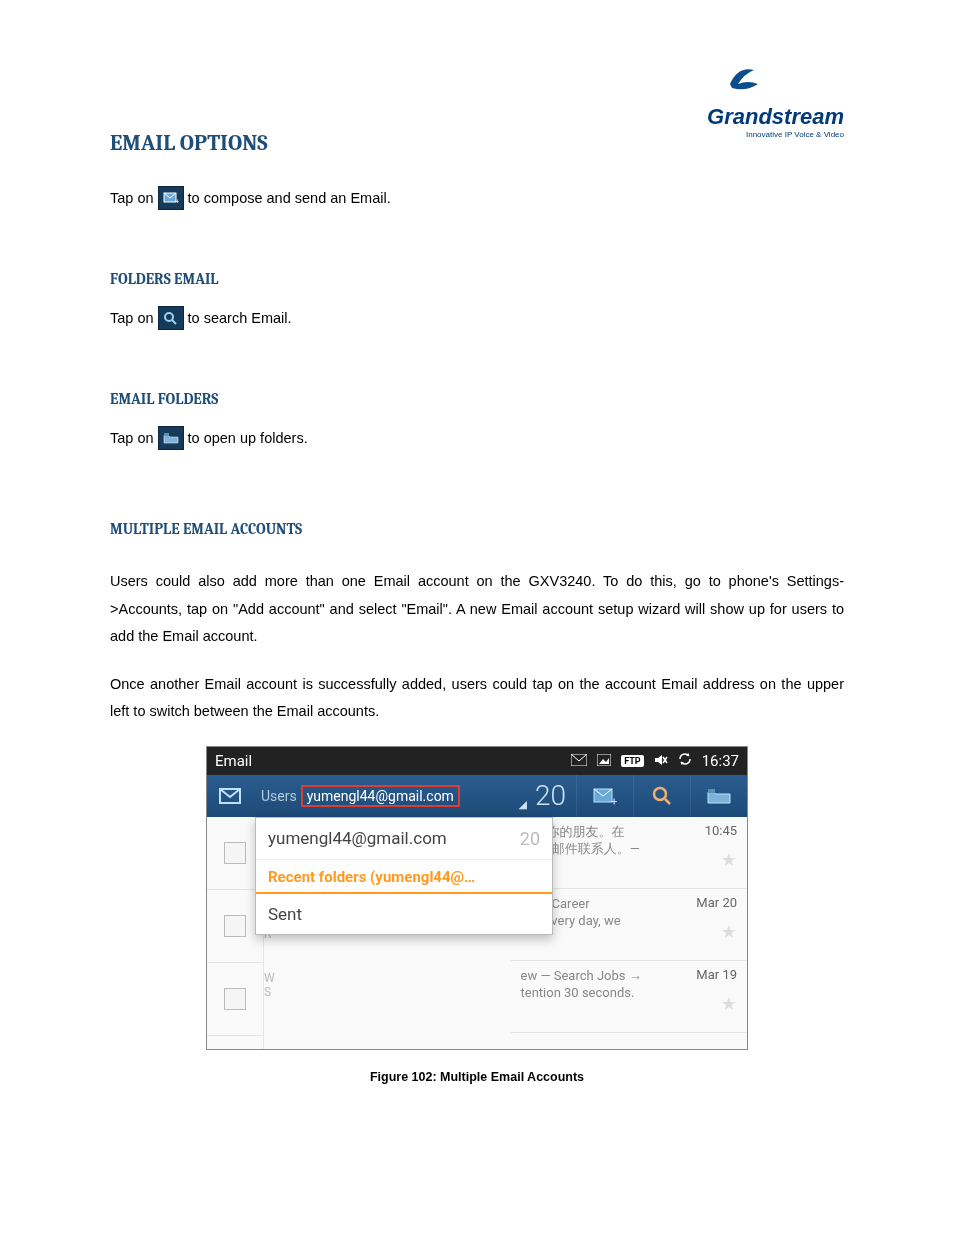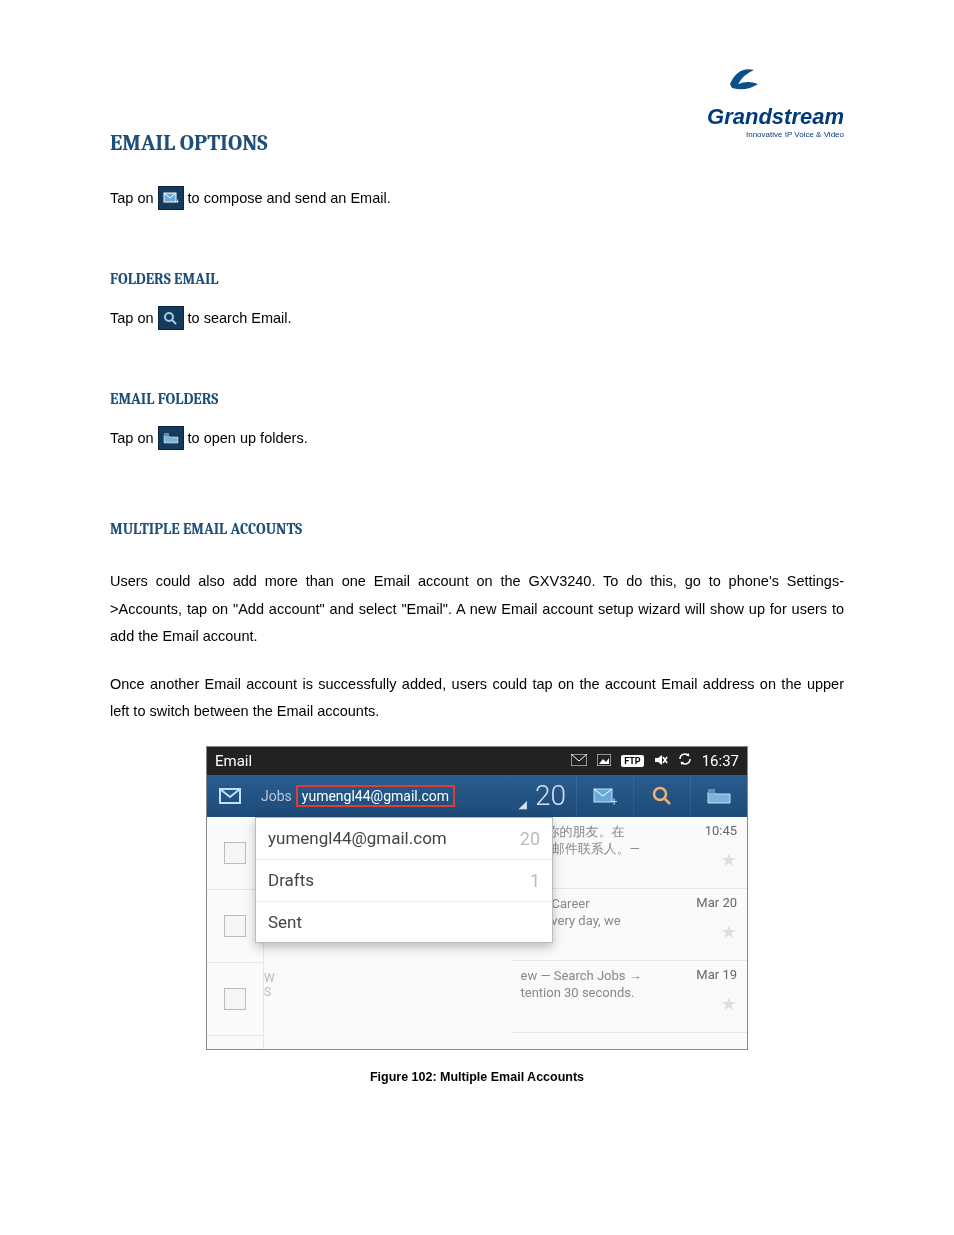--- a/index.html
+++ b/index.html
@@ -299,21 +299,21 @@
     </div>
 
     <div class="toolbar dropdown">
       <div class="compose">
         <svg width="26" height="20" viewBox="0 0 26 20">
             <rect x="2" y="3" width="20" height="14" fill="none" stroke="#bfe0ff" stroke-width="2"></rect>
             <path d="M2 3 L12 11 L22 3" stroke="#bfe0ff" fill="none" stroke-width="2"></path>
           </svg>
       </div>
       <div class="account-btn">
-        <span>Jobs</span>
+        <span>Users</span>
         <span class="highlight">yumengl44@gmail.com</span>
       </div>
       <span class="sig">◢</span>
       <div class="count">20</div>
       <div class="right-tools">
         <div class="tool">
           <svg width="26" height="20" viewBox="0 0 26 20">
               <rect x="2" y="3" width="18" height="13" fill="#6aa8d8" stroke="#bfe0ff"></rect>
               <path d="M2 3 L11 10 L20 3" stroke="#fff" fill="none"></path>
               <text x="19" y="19" font-size="11" fill="#cfe8ff">+</text>
@@ -331,24 +331,21 @@
               <rect x="2" y="3" width="7" height="4" fill="#5a91b8"></rect>
             </svg>
         </div>
       </div>
 
       <div class="dropdown-panel">
         <div class="row">
           <span class="label">yumengl44@gmail.com</span>
           <span class="num">20</span>
         </div>
-        <div class="row">
-          <span class="label">Drafts</span>
-          <span class="num">1</span>
-        </div>
+        <div class="section-label">Recent folders (yumengl44@…</div>
         <div class="row">
           <span class="label">Sent</span>
           <span class="num"></span>
         </div>
       </div>
     </div>
 
     <div class="behind-cols">
       <div class="left-list">
         <div class="chk-row">

